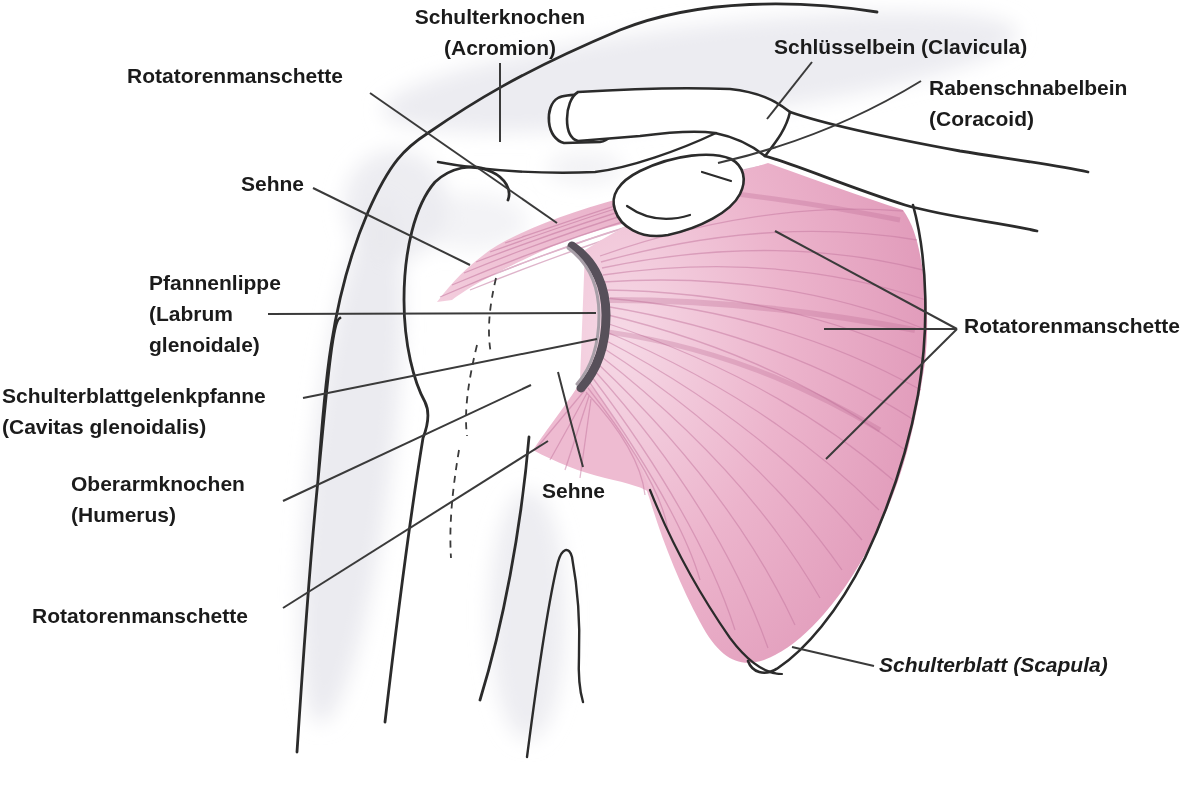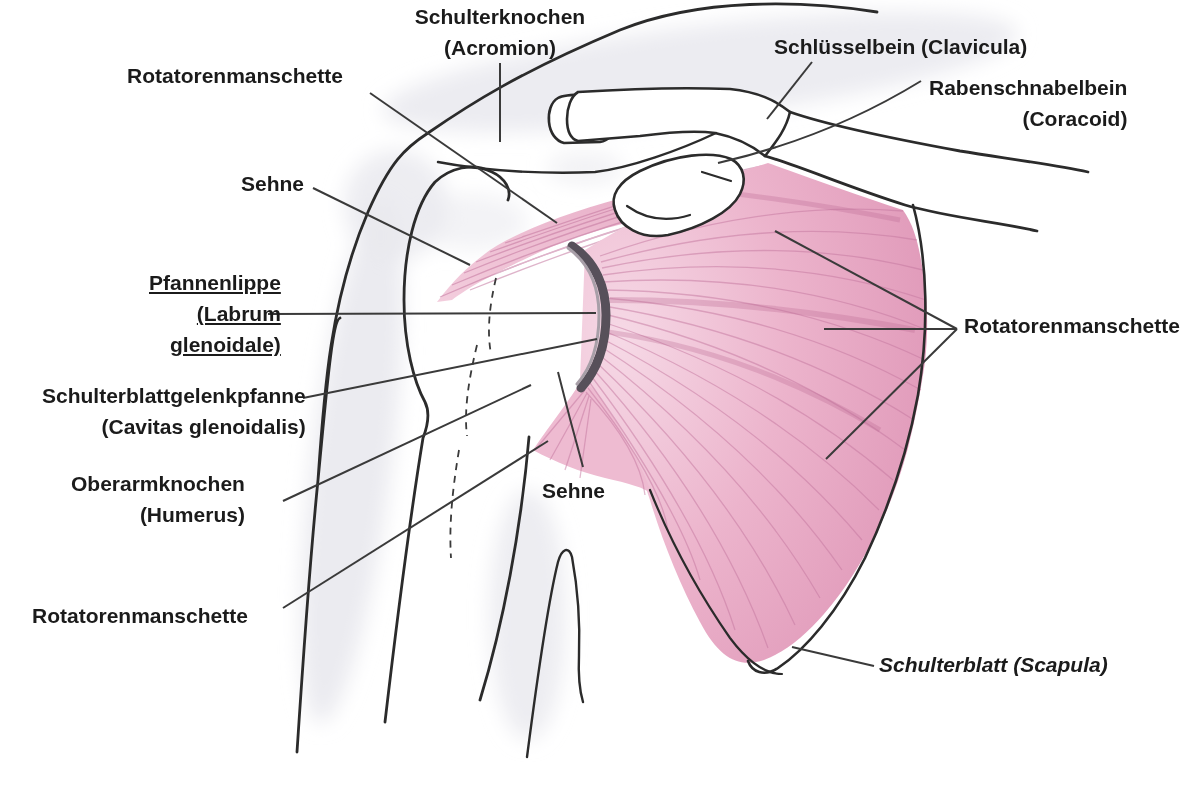--- a/index.html
+++ b/index.html
@@ -1,27 +1,27 @@
 <!DOCTYPE html>
 <html><head>
 <meta charset="utf-8">
 <style>
   html,body{margin:0;padding:0;background:#ffffff;}
   #stage{position:relative;width:1200px;height:804px;background:#ffffff;overflow:hidden;
          font-family:"Liberation Sans", sans-serif;}
   #art{position:absolute;left:0;top:0;}
   .label{position:absolute;font:600 21px/31px "Liberation Sans", sans-serif;color:#1b1b1b;
-         white-space:pre-line;letter-spacing:0px;text-align:right;}
+         white-space:pre-line;letter-spacing:0px;}
   #l-schulterknochen{left:390px;top:1px;width:220px;text-align:center;}
   #l-rot-top{left:127px;top:60px;}
   #l-sehne-links{left:241px;top:168px;}
   #l-schluesselbein{left:774px;top:31px;}
   #l-raben{left:929px;top:72px;}
-  #l-pfannenlippe{left:149px;top:267px;text-decoration:underline;}
-  #l-gelenkpfanne{left:2px;top:380px;margin-left:40px;}
+  #l-pfannenlippe{left:149px;top:267px;}
+  #l-gelenkpfanne{left:2px;top:380px;}
   #l-oberarm{left:71px;top:468px;}
   #l-rot-unten{left:32px;top:600px;}
   #l-sehne-mitte{left:542px;top:475px;}
   #l-rot-rechts{left:964px;top:310px;}
   #l-schulterblatt{left:879px;top:649px;font-style:italic;}
 </style>
 </head>
 <body>
 
 <div id="stage">

